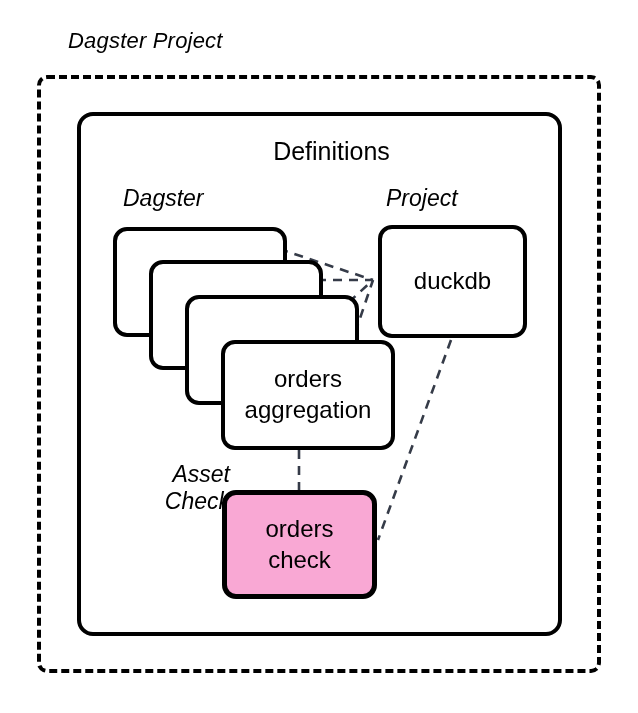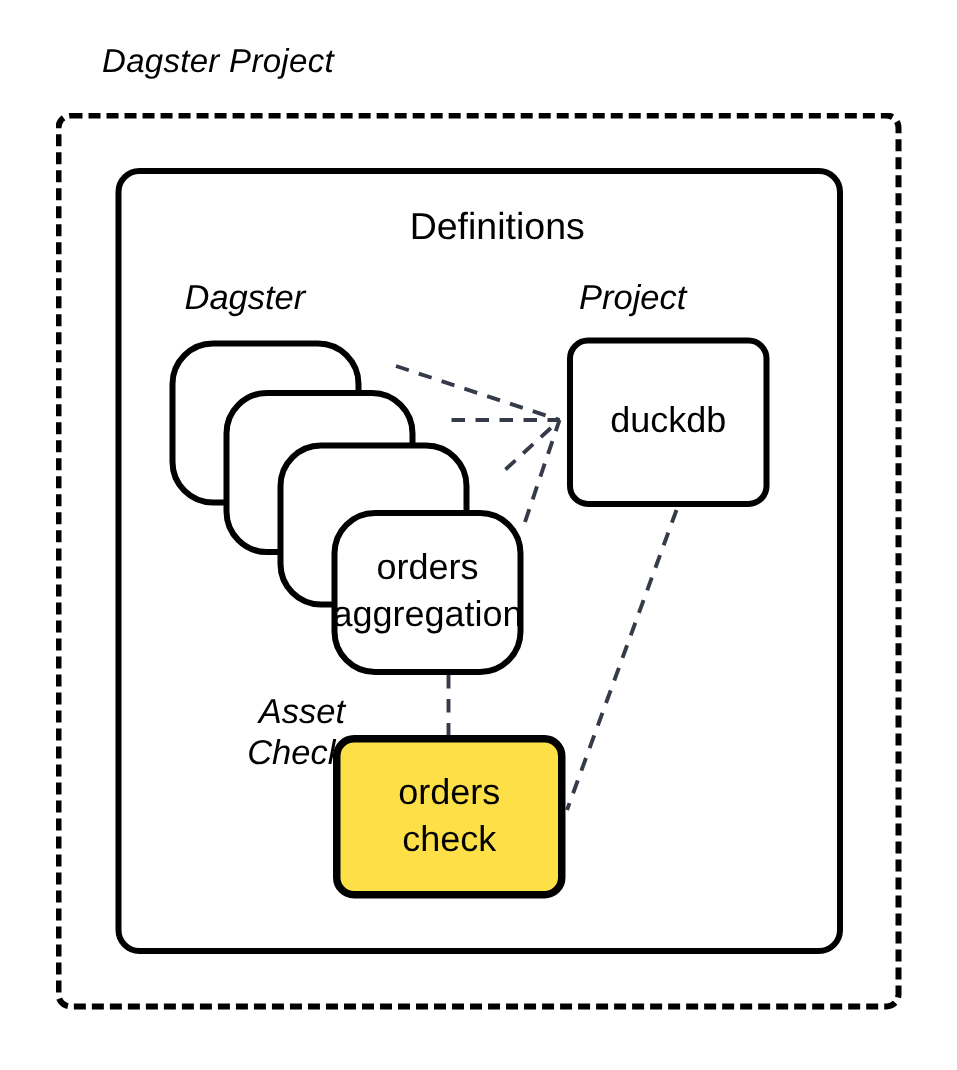--- a/index.html
+++ b/index.html
@@ -111,40 +111,40 @@
     display: flex;
     align-items: center;
     justify-content: center;
     text-align: center;
     font-size: 24px;
     line-height: 1.28;
     padding: 0 8px;
   }
 
   
-  .asset-card { width: 128px; height: 110px; border-radius: 29px; }
+  .asset-card { width: 174px; height: 110px; }
   #asset-card-1 { left: 113px; top: 227px; z-index: 3; }
   #asset-card-2 { left: 149px; top: 260px; z-index: 4; }
   #asset-card-3 { left: 185px; top: 295px; z-index: 5; }
   #asset-card-4 { left: 221px; top: 340px; z-index: 6; }
 
   #resource-duckdb {
     left: 378px;
     top: 225px;
-    width: 135px;
+    width: 149px;
     height: 113px;
     z-index: 6;
   }
 
   #asset-check-node {
     left: 222px;
     top: 490px;
     width: 155px;
     height: 109px;
-    background: #fde047;
+    background: #f9a8d4;
     border-width: 5px;
     z-index: 6;
   }
 </style>
 </head>
 <body>
 
 <div id="canvas">
 
   <div id="project-title">Dagster Project</div>

